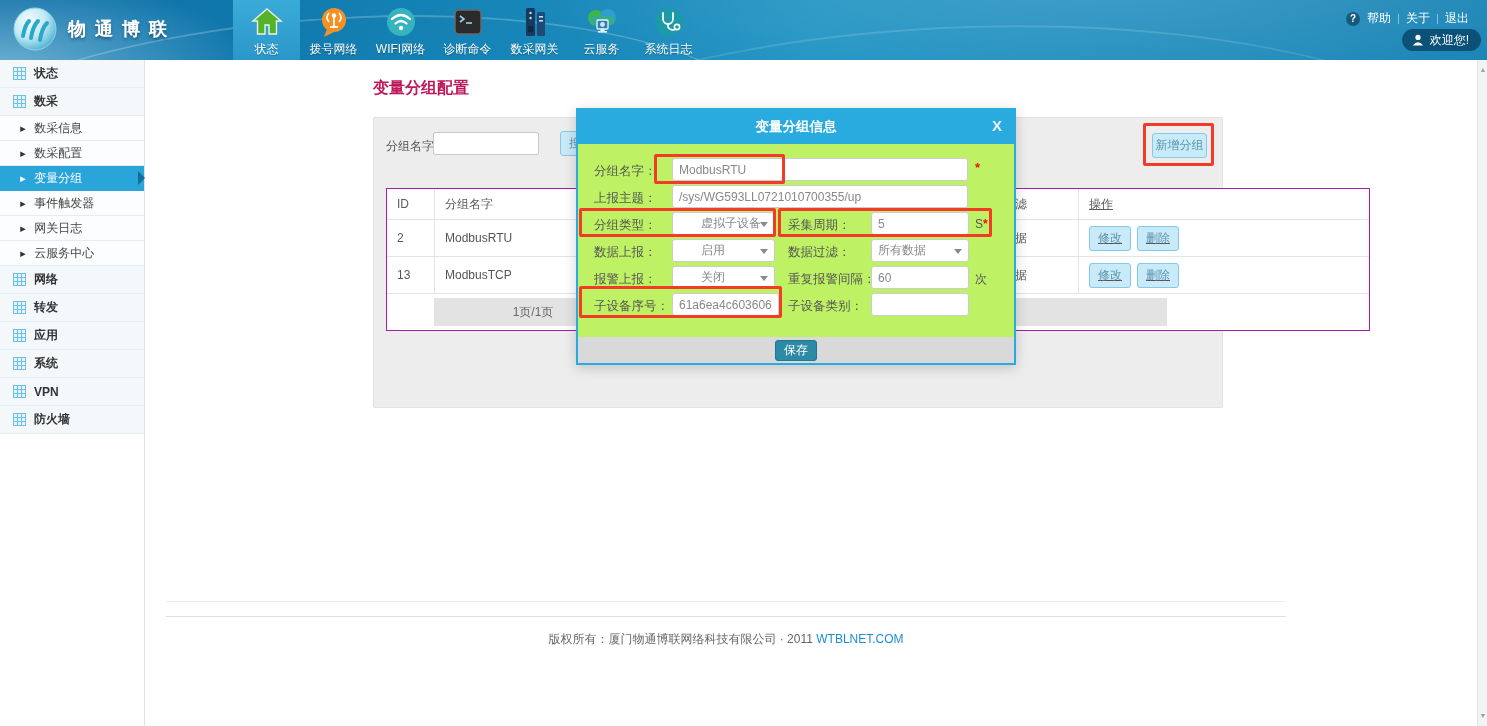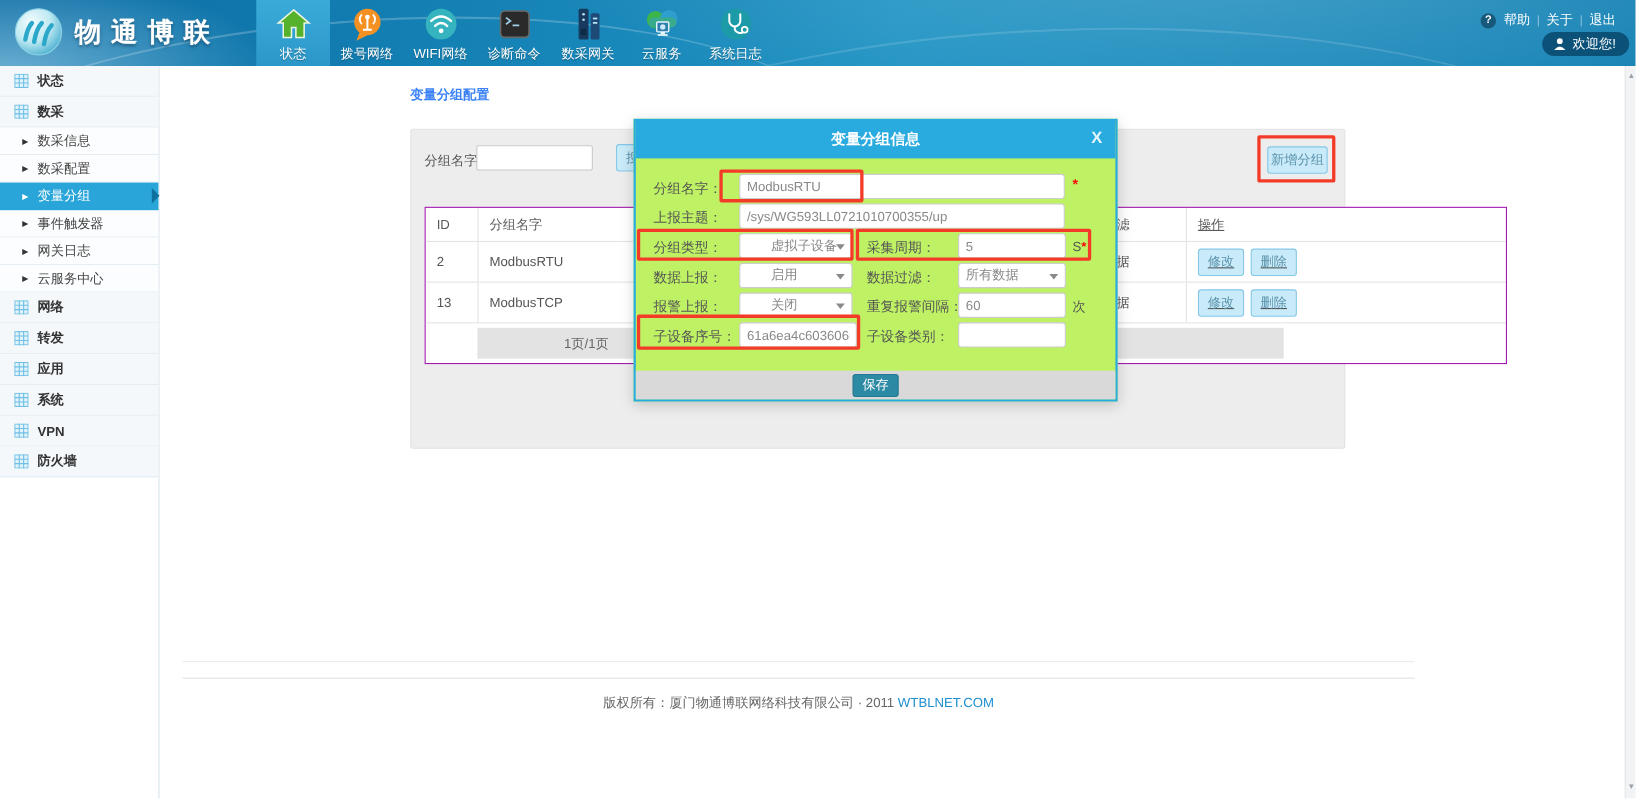--- a/index.html
+++ b/index.html
@@ -19,21 +19,21 @@
       radial-gradient(ellipse 900px 220px at 75% -60%, rgba(255,255,255,.18), rgba(255,255,255,0) 70%),
       linear-gradient(90deg,#0c6ba3 0%, #137fb2 25%, #1f93c3 55%, #1a89bb 80%, #1582b4 100%);
     overflow:hidden;
   }
   .topbar .wave { position:absolute; border-radius:50%; border-top:2px solid rgba(255,255,255,.22); }
   .wave.w1 { width:900px; height:300px; left:-120px; top:18px; transform:rotate(-4deg); }
   .wave.w2 { width:1100px; height:380px; left:420px; top:26px; transform:rotate(-2deg); border-top-color:rgba(255,255,255,.14); }
 
   .logo { position:absolute; left:12px; top:6px; display:flex; align-items:center; gap:10px; }
   .logo-text {
-    color:#fff; font-size:24px; font-weight:bold; letter-spacing:9px;
+    color:#fff; font-size:18px; font-weight:bold; letter-spacing:9px;
     text-shadow: 0 2px 3px rgba(0,40,70,.55), 0 0 1px #bfe9f7;
   }
 
   .nav { position:absolute; left:233px; top:0; height:60px; display:flex; }
   .nav-item {
     width:67px; height:60px; display:flex; flex-direction:column; align-items:center;
     justify-content:flex-end; padding-bottom:4px; gap:2px; cursor:pointer;
   }
   .nav-item.active { background:linear-gradient(#3aabd9,#2b97c9); }
   .nav-icon { height:36px; display:flex; align-items:center; justify-content:center; }
@@ -67,21 +67,21 @@
   .side-item.sub .bullet { font-size:8px; color:#333; transform:scale(.9); }
   .side-item.sub.active { background:#29a5d9; color:#fff; position:relative; border-bottom-color:#29a5d9; }
   .side-item.sub.active .bullet { color:#fff; }
   .side-item.sub.active::after {
     content:""; position:absolute; right:-1px; top:50%; margin-top:-7px;
     border-left:7px solid #0f6f9d; border-top:7px solid transparent; border-bottom:7px solid transparent;
   }
 
   
   .content { position:absolute; left:146px; top:60px; right:10px; bottom:0; background:#fff; }
-  .page-title { position:absolute; left:227px; top:18px; font-size:12px; font-weight:bold; color:#3b82f6; }
+  .page-title { position:absolute; left:227px; top:18px; font-size:16px; font-weight:bold; color:#be185d; }
 
   .panel { position:absolute; left:227px; top:57px; width:850px; height:291px; background:#ededee; border:1px solid #e2e2e2; border-radius:2px; }
   .search-label { position:absolute; left:12px; top:20px; font-size:12px; color:#555; }
   .search-input { position:absolute; left:59px; top:14px; width:106px; height:23px; border:1px solid #c9c9c9; border-radius:2px; background:#fff; font-size:12px; color:#555; padding:0 5px; }
   .lite-btn {
     background:#c9eaf8; border:1px solid #85c8e7; color:#5c94ad; font-size:12px;
     border-radius:3px; cursor:pointer; font-family:inherit;
   }
   .search-btn { position:absolute; left:186px; top:13px; width:42px; height:25px; }
   .add-btn { position:absolute; left:778px; top:15px; width:55px; height:25px; }

